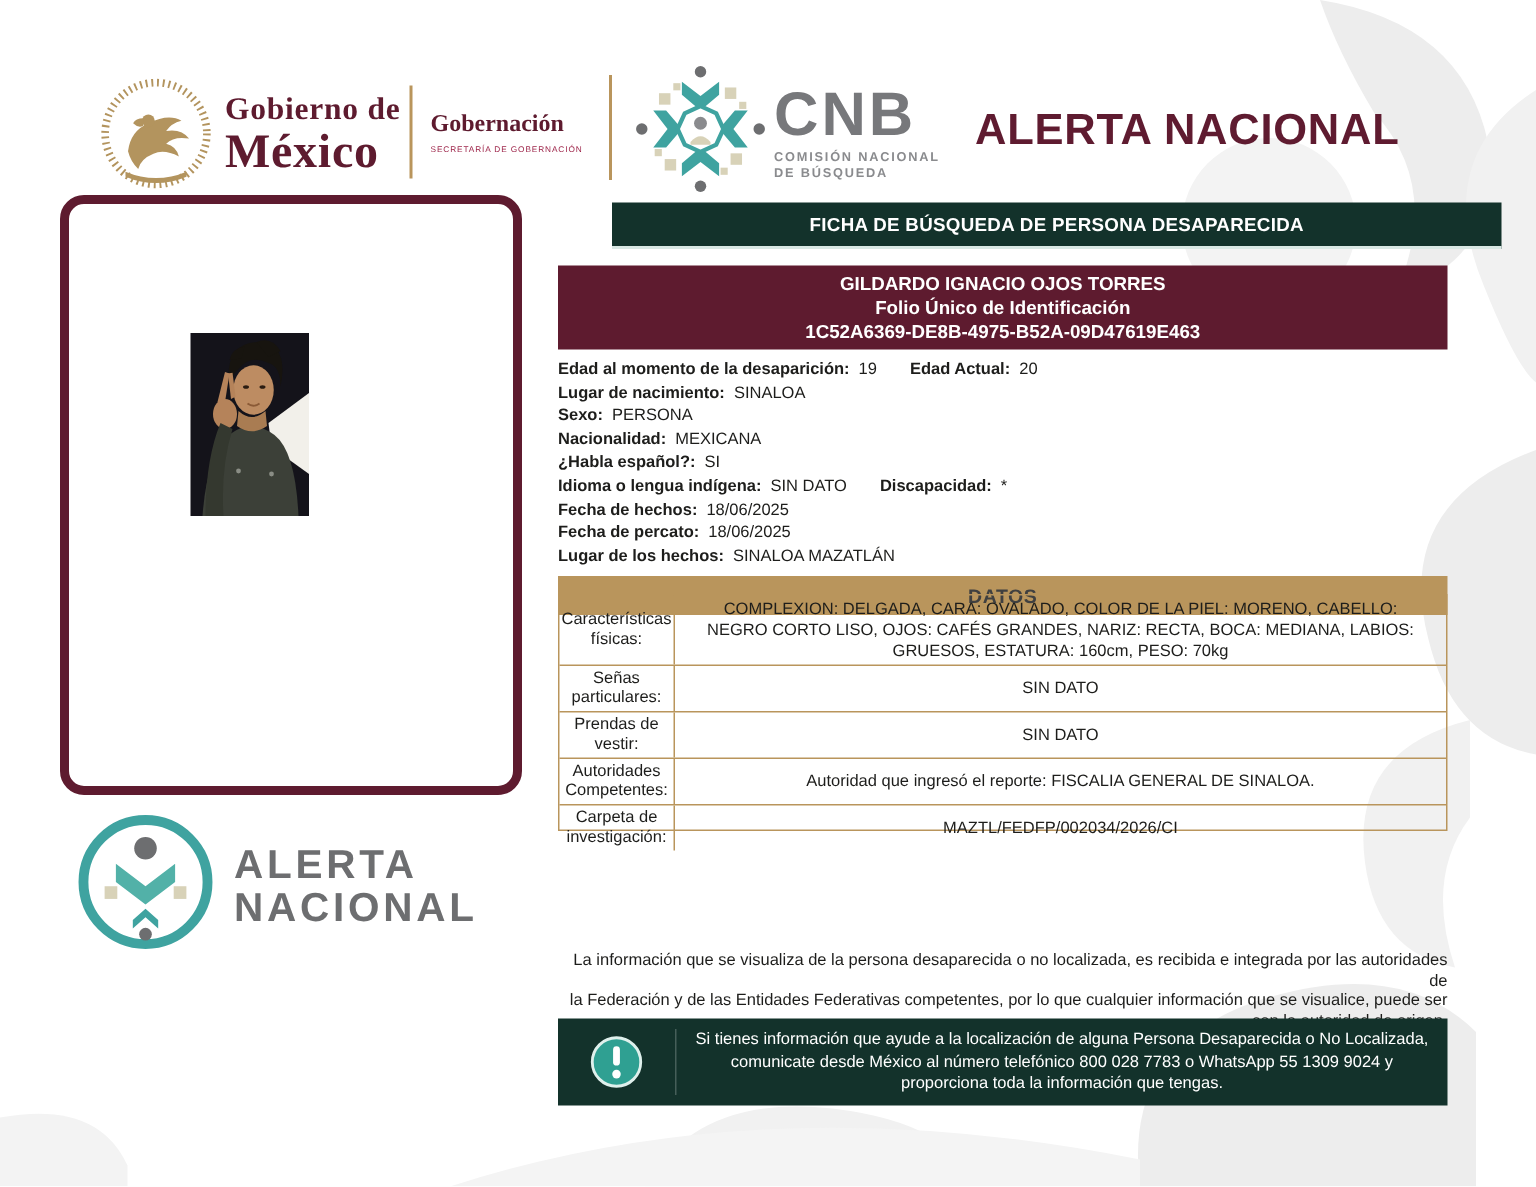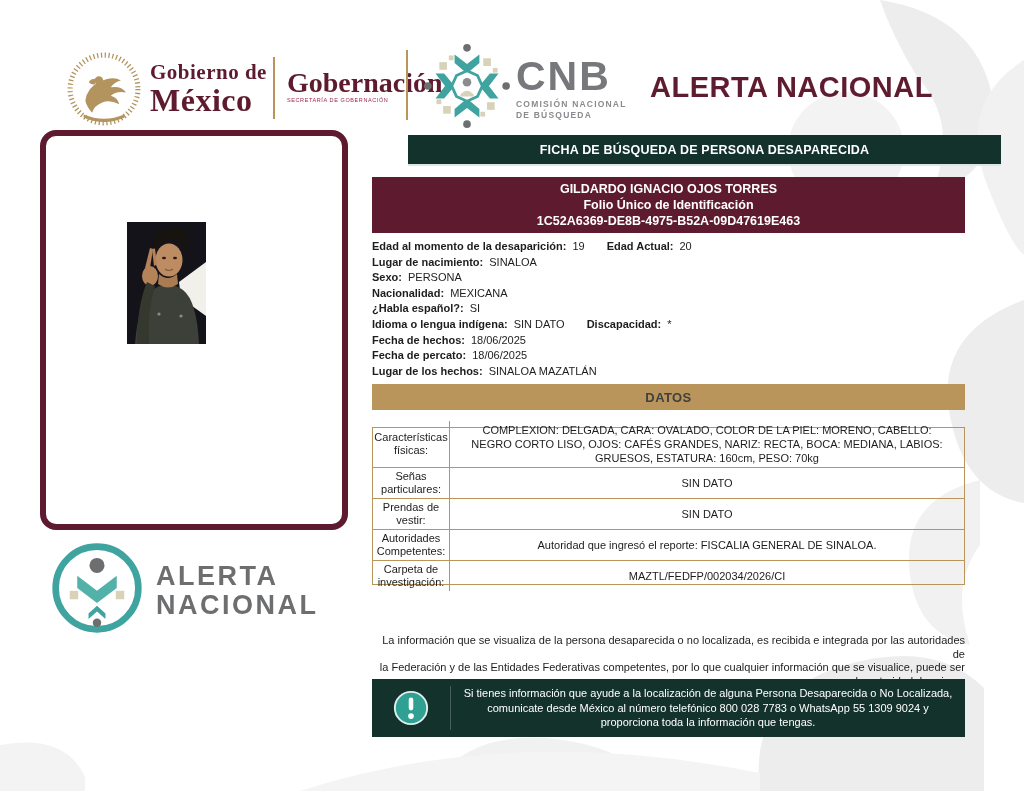--- a/index.html
+++ b/index.html
@@ -11,21 +11,21 @@
 
   
   .eagle-logo { left:60px; top:50px; width:88px; height:78px; }
   .gobierno-text { left:150px; top:60px; color:#5e1b2f; font-family:"Liberation Serif", serif; font-weight:bold; }
   .gobierno-text .l1 { font-size:21px; line-height:24px; letter-spacing:.5px; }
   .gobierno-text .l2 { font-size:32px; line-height:32px; letter-spacing:.5px; }
   .v-divider { width:2px; background:#b9955c; }
   .divider-1 { left:273px; top:57px; height:62px; }
   .divider-2 { left:406px; top:50px; height:70px; }
   .gobernacion { left:287px; top:70px; color:#5e1b2f; font-family:"Liberation Serif", serif; }
-  .gobernacion .t { font-size:28px; font-weight:bold; line-height:26px; }
+  .gobernacion .t { font-size:16px; font-weight:bold; line-height:26px; }
   .gobernacion .s { font-size:5.5px; color:#9d2449; letter-spacing:.6px; font-family:"Liberation Sans", sans-serif; margin-top:1px; }
   .cnb-logo { left:424px; top:44px; width:86px; height:84px; }
   .cnb-text { left:516px; top:56px; }
   .cnb-text .acr { font-size:41px; font-weight:bold; color:#77787b; letter-spacing:2px; line-height:40px; font-family:"Liberation Sans", sans-serif; }
   .cnb-text .sub { font-size:8.5px; color:#8a8b8e; letter-spacing:1.2px; line-height:10.5px; font-weight:bold; margin-top:3px; }
   .alert-title { left:650px; top:71px; font-size:29px; font-weight:800; color:#5f1b30; letter-spacing:.5px; }
 
   
   .photo-frame { left:40px; top:130px; width:308px; height:400px; border:6px solid #5e1b2f; border-radius:16px; background:#fff; }
   .photo { position:absolute; left:77px; top:80px; width:87px; height:134px; }
@@ -34,21 +34,21 @@
 
   
   .rcol { left:372px; width:593px; }
   .ficha-banner { top:135px; height:31px; background:#13322b; color:#fff; font-weight:bold; font-size:12.5px; display:flex; align-items:center; justify-content:center; letter-spacing:.2px; border-bottom:2px solid #d9e8e4;margin-left:36px; }
   .name-banner { top:177px; height:56px; background:#5e1b2f; color:#fff; font-weight:bold; font-size:12.5px; display:flex; flex-direction:column; align-items:center; justify-content:center; line-height:16px; }
   .fields { top:239px; font-size:11px; color:#1d1d1b; line-height:15.6px; }
   .fields .fl { font-weight:bold; }
   .fields .fv { margin-left:6px; }
   .fields .fl2 { font-weight:bold; margin-left:22px; }
   .datos-banner { top:384px; height:26px; background:#b9955c; color:#404040; font-weight:bold; font-size:13px; display:flex; align-items:center; justify-content:center; letter-spacing:.4px; }
-  .info-table { top:427px; height:158px; border:1.5px solid #b9955c; display:flex; flex-direction:column;justify-content:center; }
+  .info-table { top:396px; height:158px; border:1.5px solid #b9955c; display:flex; flex-direction:column; }
   .trow { display:flex; border-top:1.5px solid #b9955c; flex:38 0 0; }
   .trow:first-child { border-top:none; flex:62 0 0; }
   .tlabel { width:77px; border-right:1.5px solid #b9955c; display:flex; align-items:center; justify-content:center; text-align:center; font-size:11px; line-height:13px; color:#1d1d1b; padding:2px 3px; }
   .tvalue { flex:1; display:flex; align-items:center; justify-content:center; text-align:center; font-size:11px; line-height:14px; color:#1d1d1b; padding:2px 12px; }
   .disclaimer { top:634px; font-size:11px; line-height:13.5px; text-align:right; color:#1d1d1b; white-space:pre-line; }
   .footer-banner { top:679px; height:58px; background:#13322b; display:flex; align-items:center; }
   .footer-icon-wrap { width:78px; display:flex; align-items:center; justify-content:center; }
   .footer-sep { width:1px; height:44px; background:rgba(255,255,255,.22); }
   .footer-text { flex:1; color:#fff; font-weight:normal; font-size:11px; line-height:14.5px; text-align:center; white-space:pre-line; padding:0 6px; }
 </style>

